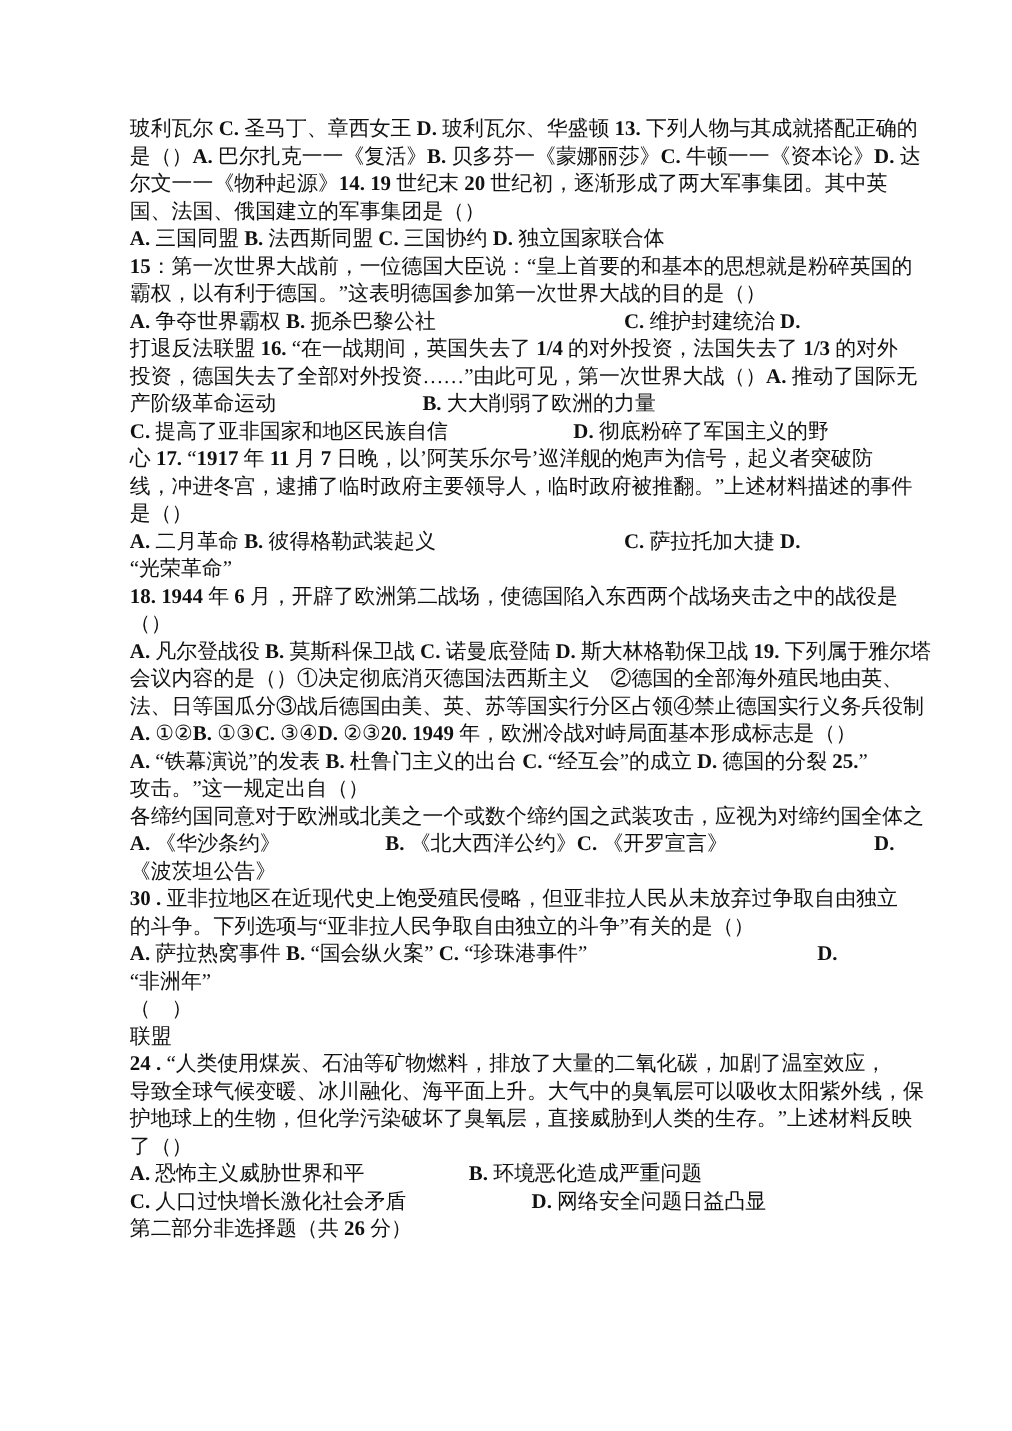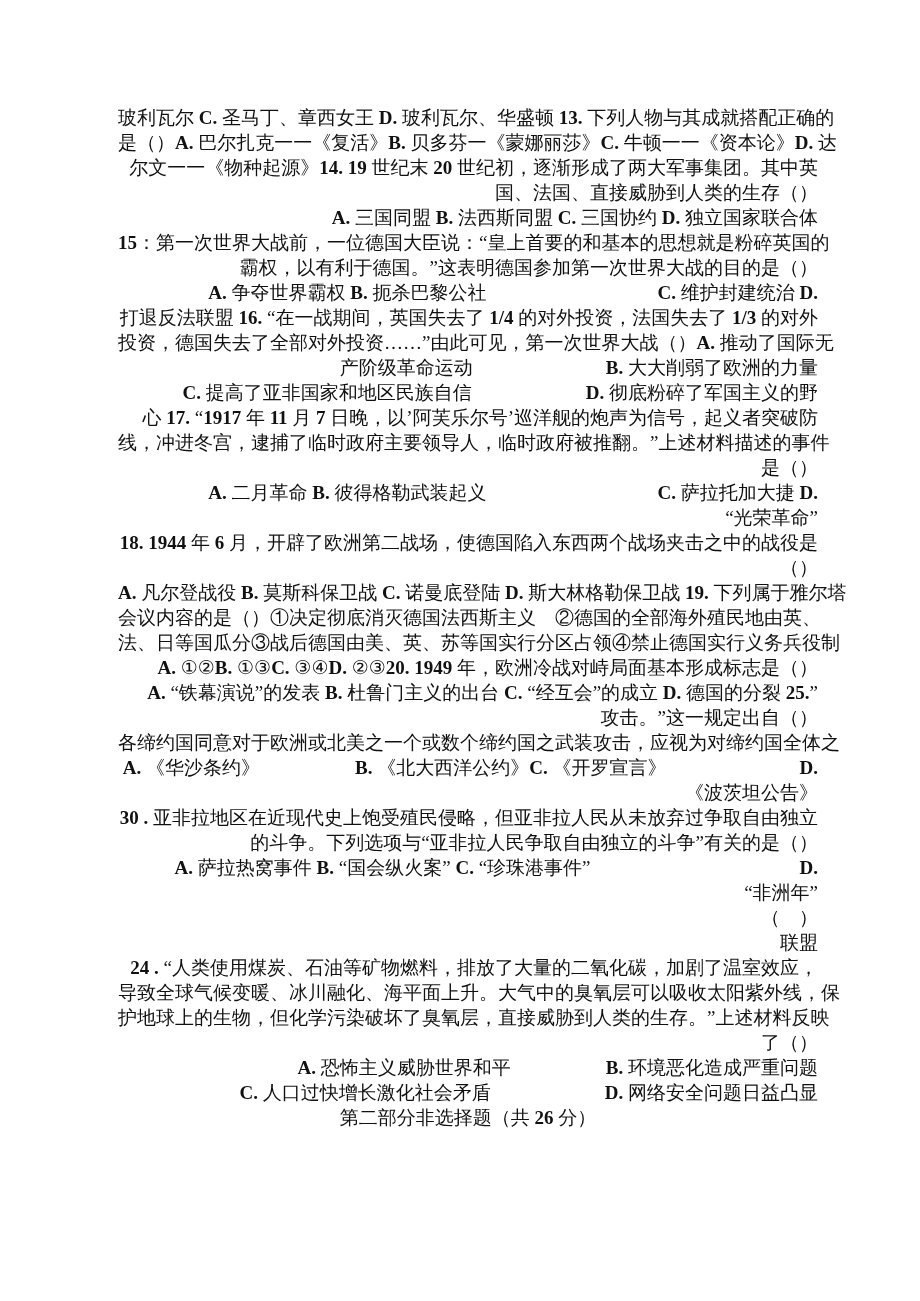--- a/index.html
+++ b/index.html
@@ -24,39 +24,38 @@
   .textblock {
     position: absolute;
     left: 118px;
     top: 105px;
     width: 700px;
   }
   .line {
     height: 25px;
     line-height: 25px;
     white-space: pre;
-    text-align: right;
   }
   .line b {
     font-weight: 700;
   }
   .centered {
-    text-align: center;
+    text-align: left;
     font-family: Liberation Serif, serif;
   }
 </style>
 </head>
 <body style="background: rgb(255, 255, 255);">
 
 <div class="page" style="color: rgb(17, 17, 17);">
   <div class="textblock">
     <div class="line boldable">玻利瓦尔 <b>C.</b> 圣马丁、章西女王 <b>D.</b> 玻利瓦尔、华盛顿 <b>13.</b> 下列人物与其成就搭配正确的</div>
     <div class="line boldable">是（）<b>A.</b> 巴尔扎克一一《复活》<b>B.</b> 贝多芬一《蒙娜丽莎》<b>C.</b> 牛顿一一《资本论》<b>D.</b> 达</div>
     <div class="line boldable">尔文一一《物种起源》<b>14.</b> <b>19</b> 世纪末 <b>20</b> 世纪初，逐渐形成了两大军事集团。其中英</div>
-    <div class="line boldable">国、法国、直接威胁到人类的生存（）</div>
+    <div class="line boldable">国、法国、俄国建立的军事集团是（）</div>
     <div class="line boldable"><b>A.</b> 三国同盟 <b>B.</b> 法西斯同盟 <b>C.</b> 三国协约 <b>D.</b> 独立国家联合体</div>
     <div class="line boldable"><b>15</b>：第一次世界大战前，一位德国大臣说：“皇上首要的和基本的思想就是粉碎英国的</div>
     <div class="line boldable">霸权，以有利于德国。”这表明德国参加第一次世界大战的目的是（）</div>
     <div class="line boldable"><b>A.</b> 争夺世界霸权 <b>B.</b> 扼杀巴黎公社　　　　　　　　　<b>C.</b> 维护封建统治 <b>D.</b></div>
     <div class="line boldable">打退反法联盟 <b>16.</b> “在一战期间，英国失去了 <b>1/4</b> 的对外投资，法国失去了 <b>1/3</b> 的对外</div>
     <div class="line boldable">投资，德国失去了全部对外投资……”由此可见，第一次世界大战（）<b>A.</b> 推动了国际无</div>
     <div class="line boldable">产阶级革命运动　　　　　　　<b>B.</b> 大大削弱了欧洲的力量</div>
     <div class="line boldable"><b>C.</b> 提高了亚非国家和地区民族自信　　　　　　<b>D.</b> 彻底粉碎了军国主义的野</div>
     <div class="line boldable">心 <b>17.</b> “<b>1917</b> 年 <b>11</b> 月 <b>7</b> 日晚，以’阿芙乐尔号’巡洋舰的炮声为信号，起义者突破防</div>
     <div class="line boldable">线，冲进冬宫，逮捕了临时政府主要领导人，临时政府被推翻。”上述材料描述的事件</div>

